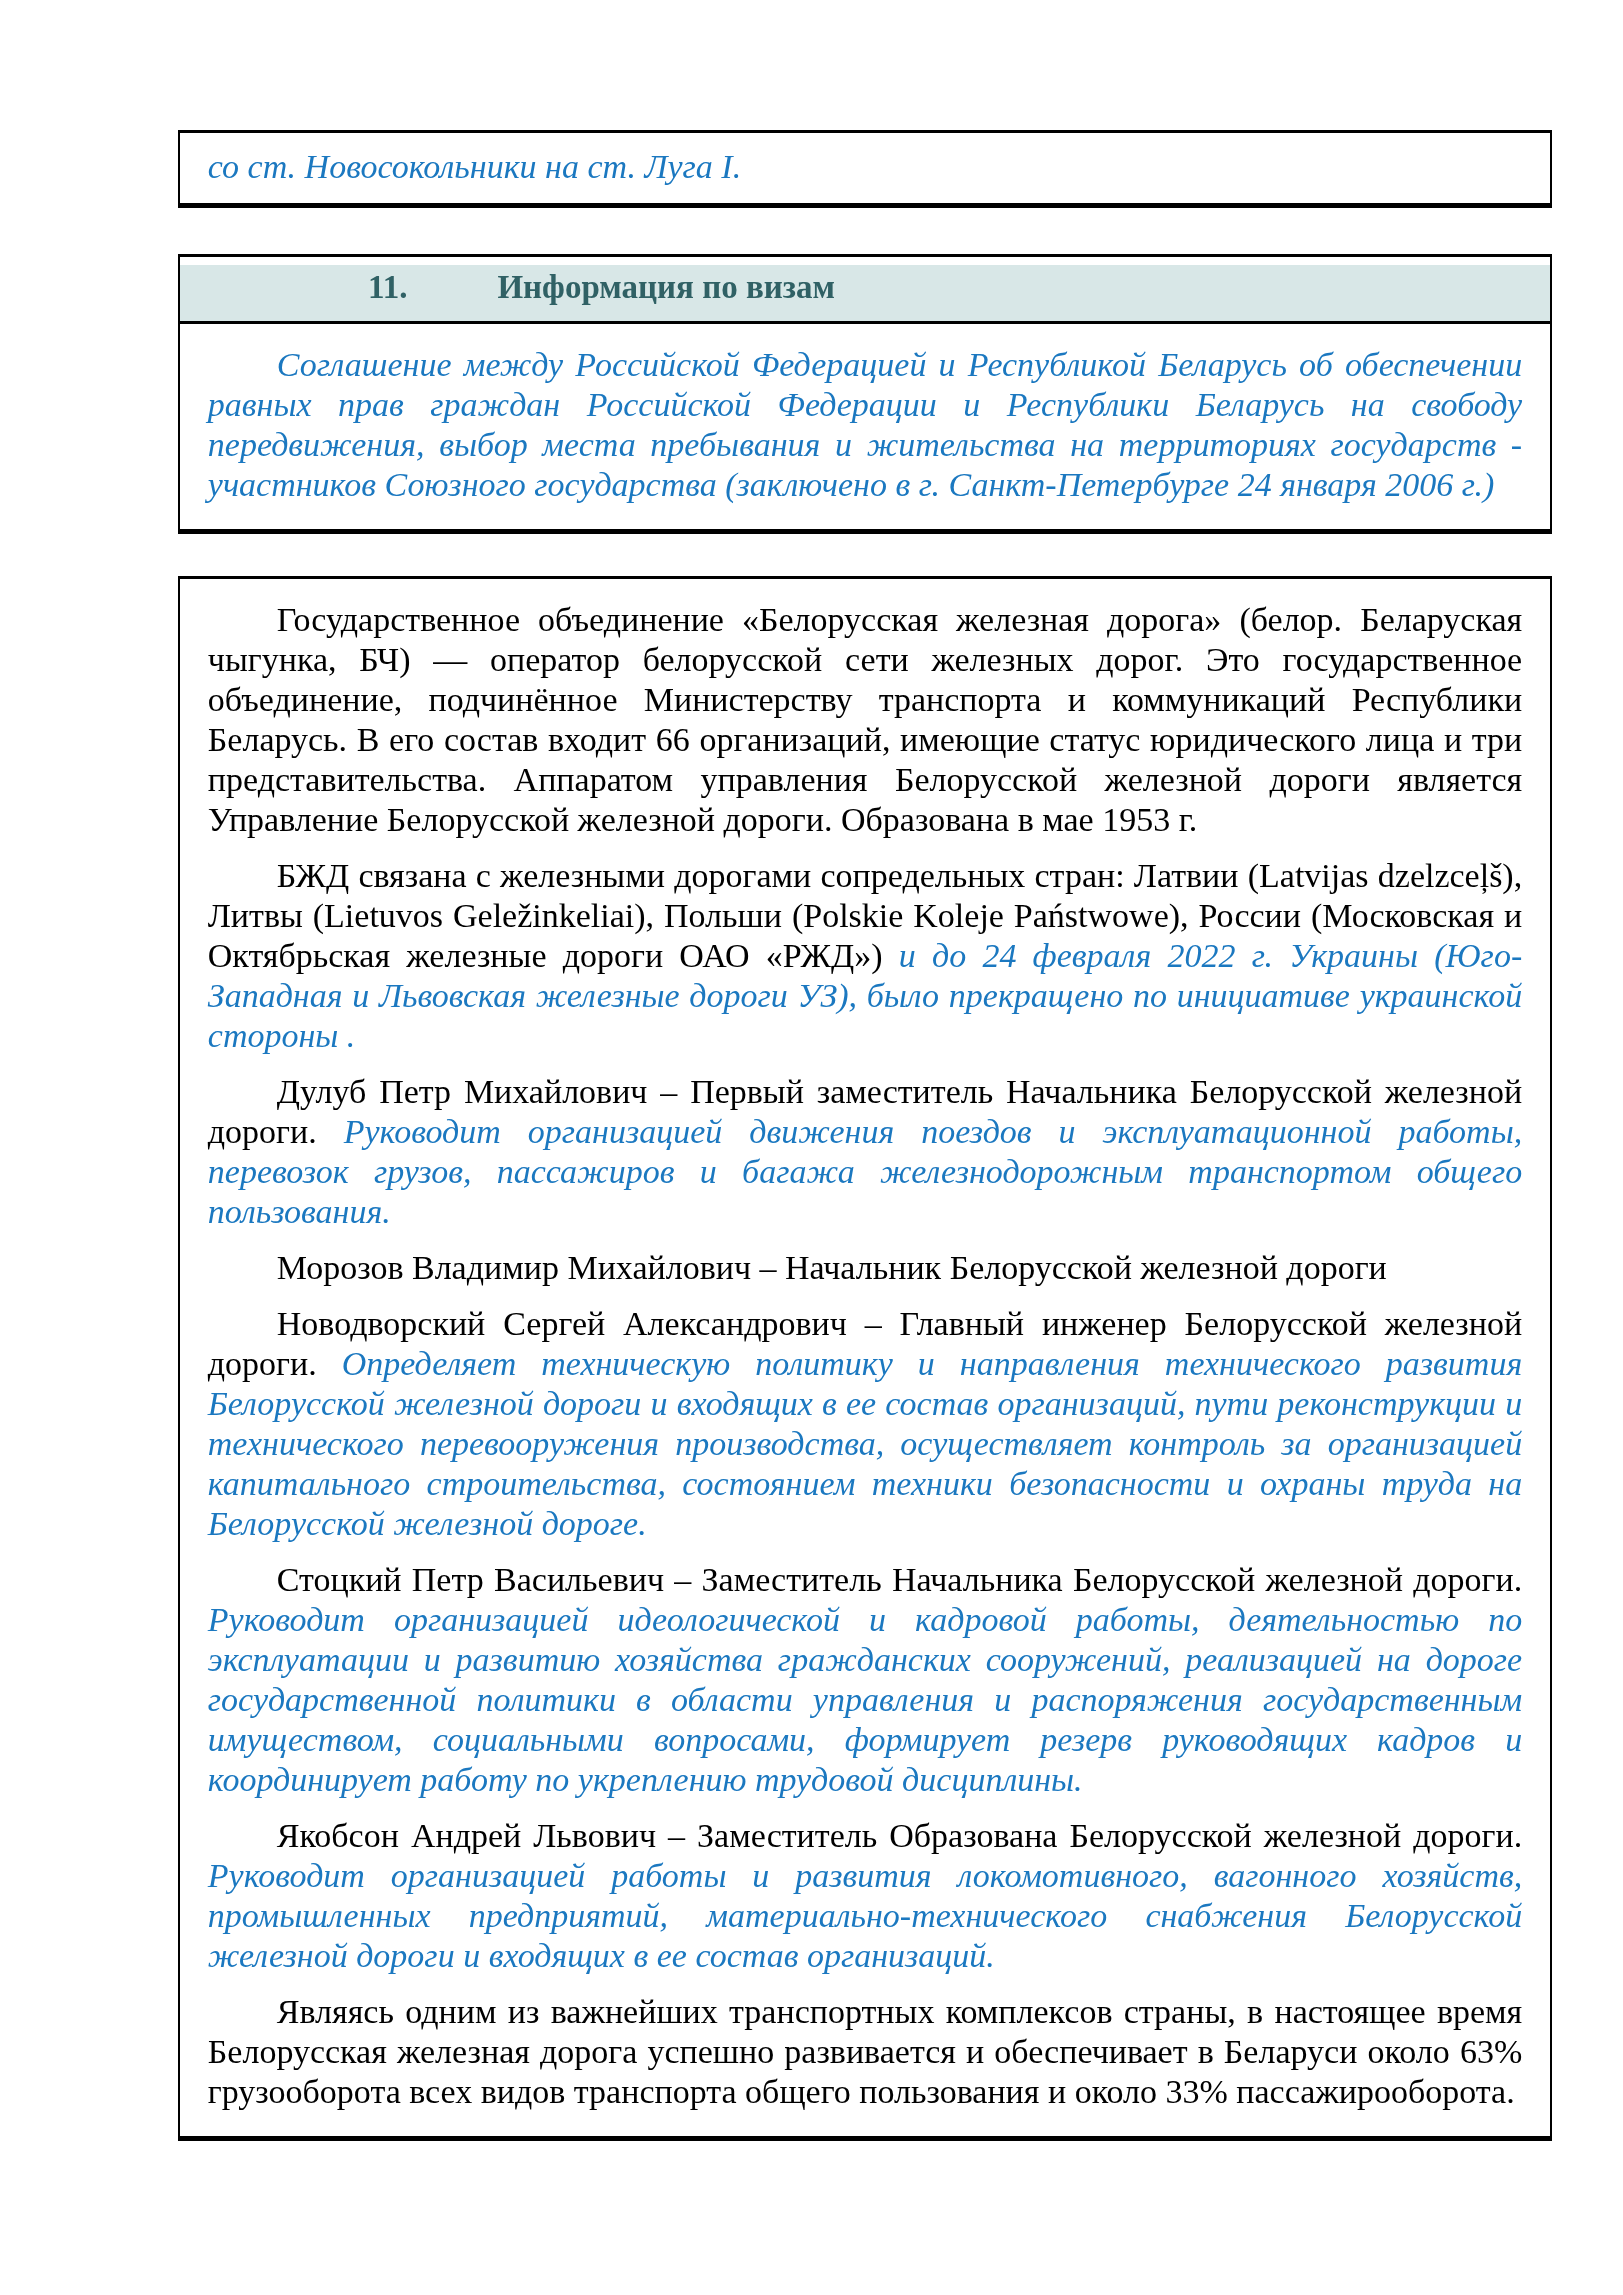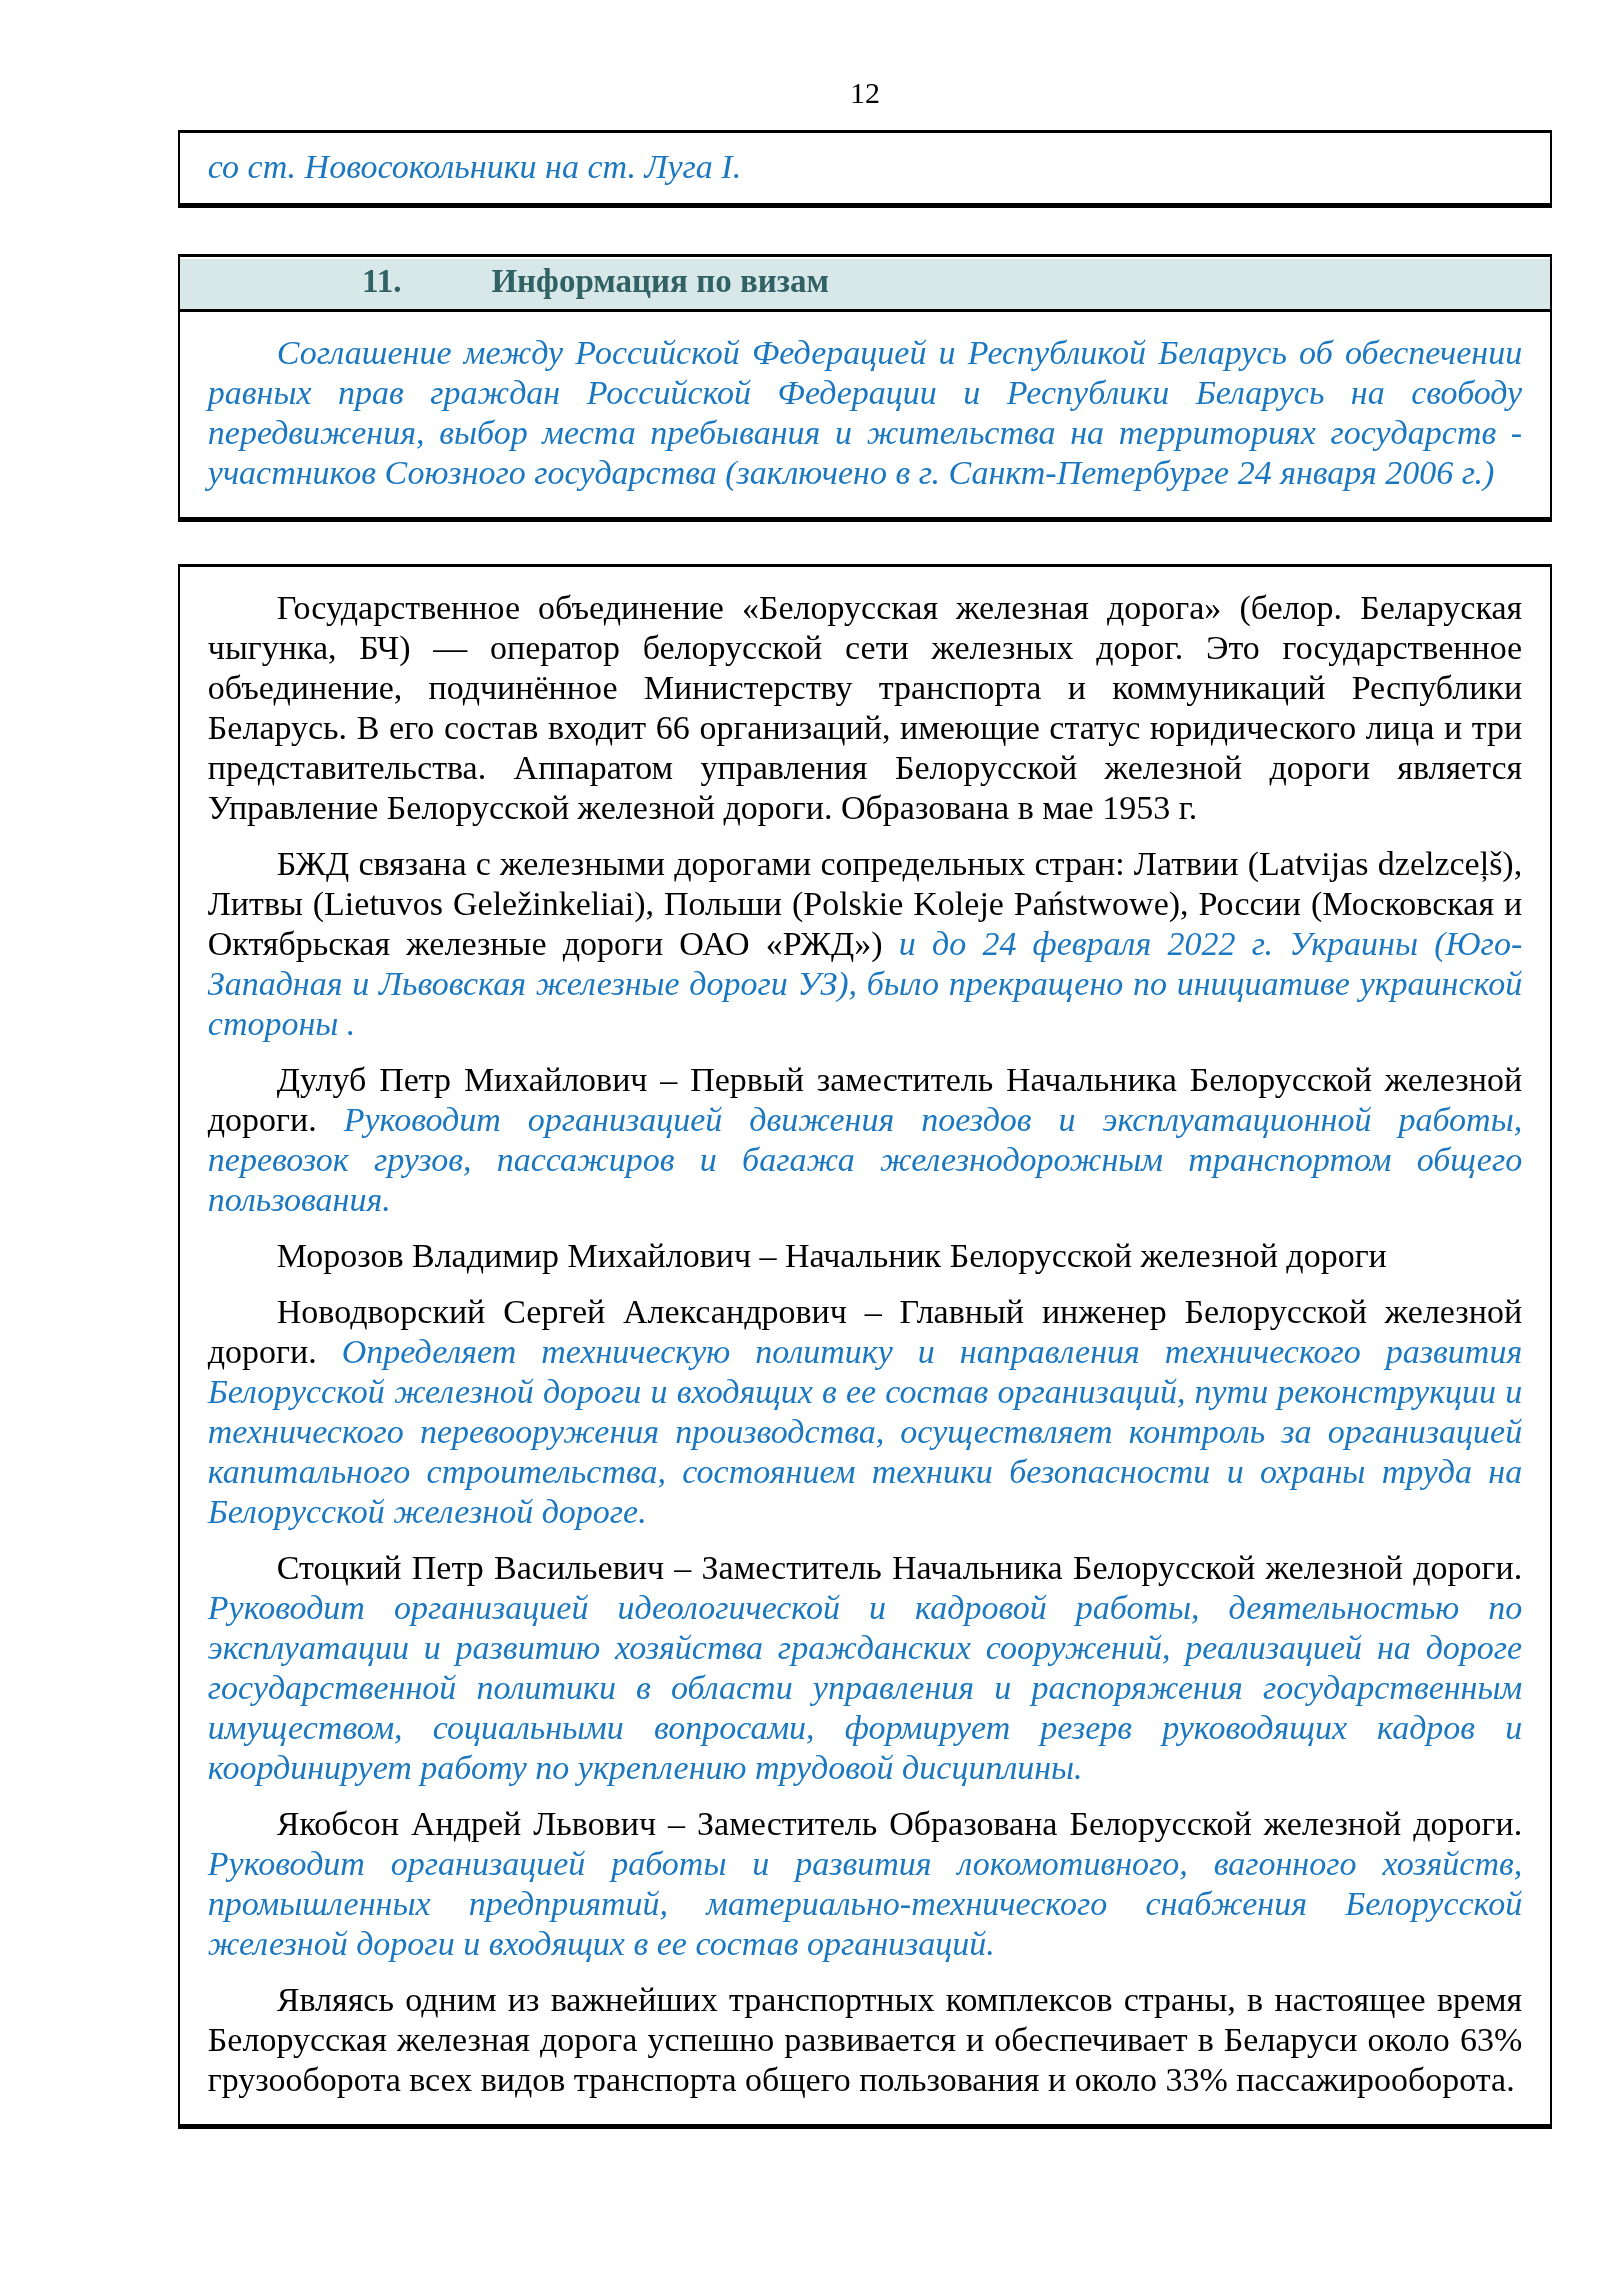--- a/index.html
+++ b/index.html
@@ -60,21 +60,21 @@
     padding: 0 11.8px 2px 11.8px;
     line-height: 36px;
   }
   .section.sec11 { margin-top: 46px; }
   .section.sec12 { margin-top: 42px; }
   .sec-header {
     background: var(--header-bg);
     border-bottom: 3.3px solid #000;
   }
   .sec-header-p {
-    margin: 2px;
+    margin: 8px;
     padding: 2.6px 18.3px 6.5px 111px;
     text-indent: 69px;
     font-size: 33px;
     font-weight: bold;
     line-height: 39px;
     color: var(--header-text);
     text-align: justify;
   }
   .sec-tab {
     display: inline-block;
@@ -82,21 +82,20 @@
   }
   .sec-body {
     padding: 5.2px 11.8px 7.9px 11.8px;
   }
 </style>
 </head>
 <body>
 
 <div class="page">
 
-  <div class="page-number">12</div>
 
   <div class="content">
 
     <div class="box box-top">
       <p class="para flush"><span class="run-blue">со ст. Новосокольники на ст. Луга I.</span></p>
     </div>
 
     <div class="box section sec11">
       <div class="sec-header">
         <p class="sec-header-p"><span class="sec-num">11.</span><span class="sec-tab"></span><span class="sec-title">Информация по визам</span></p>

